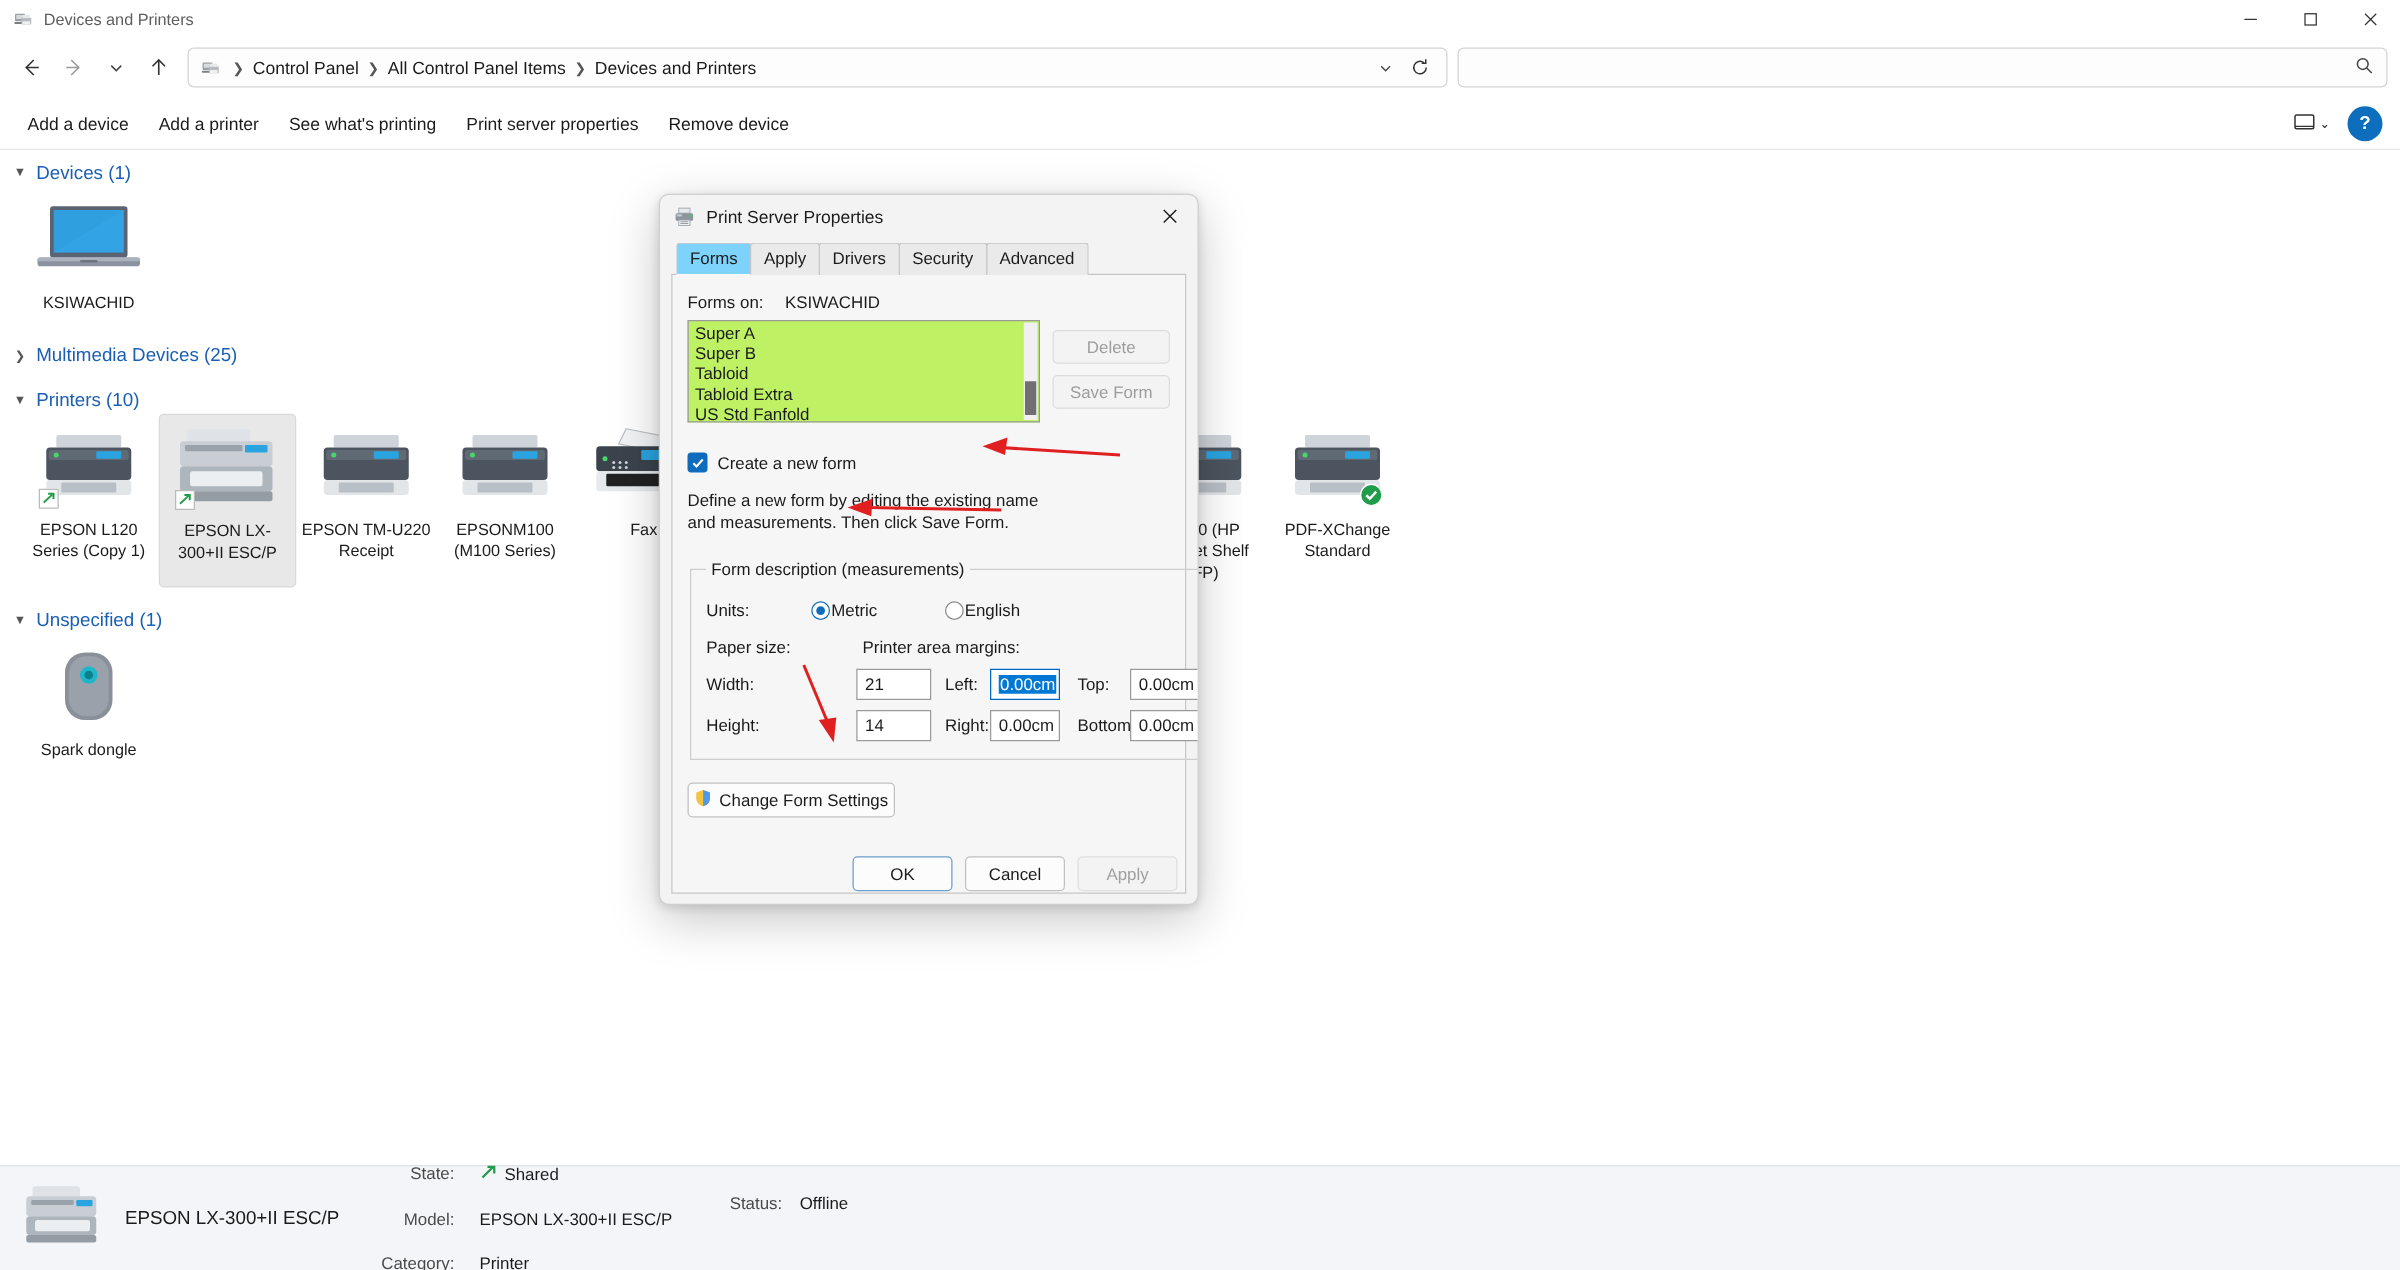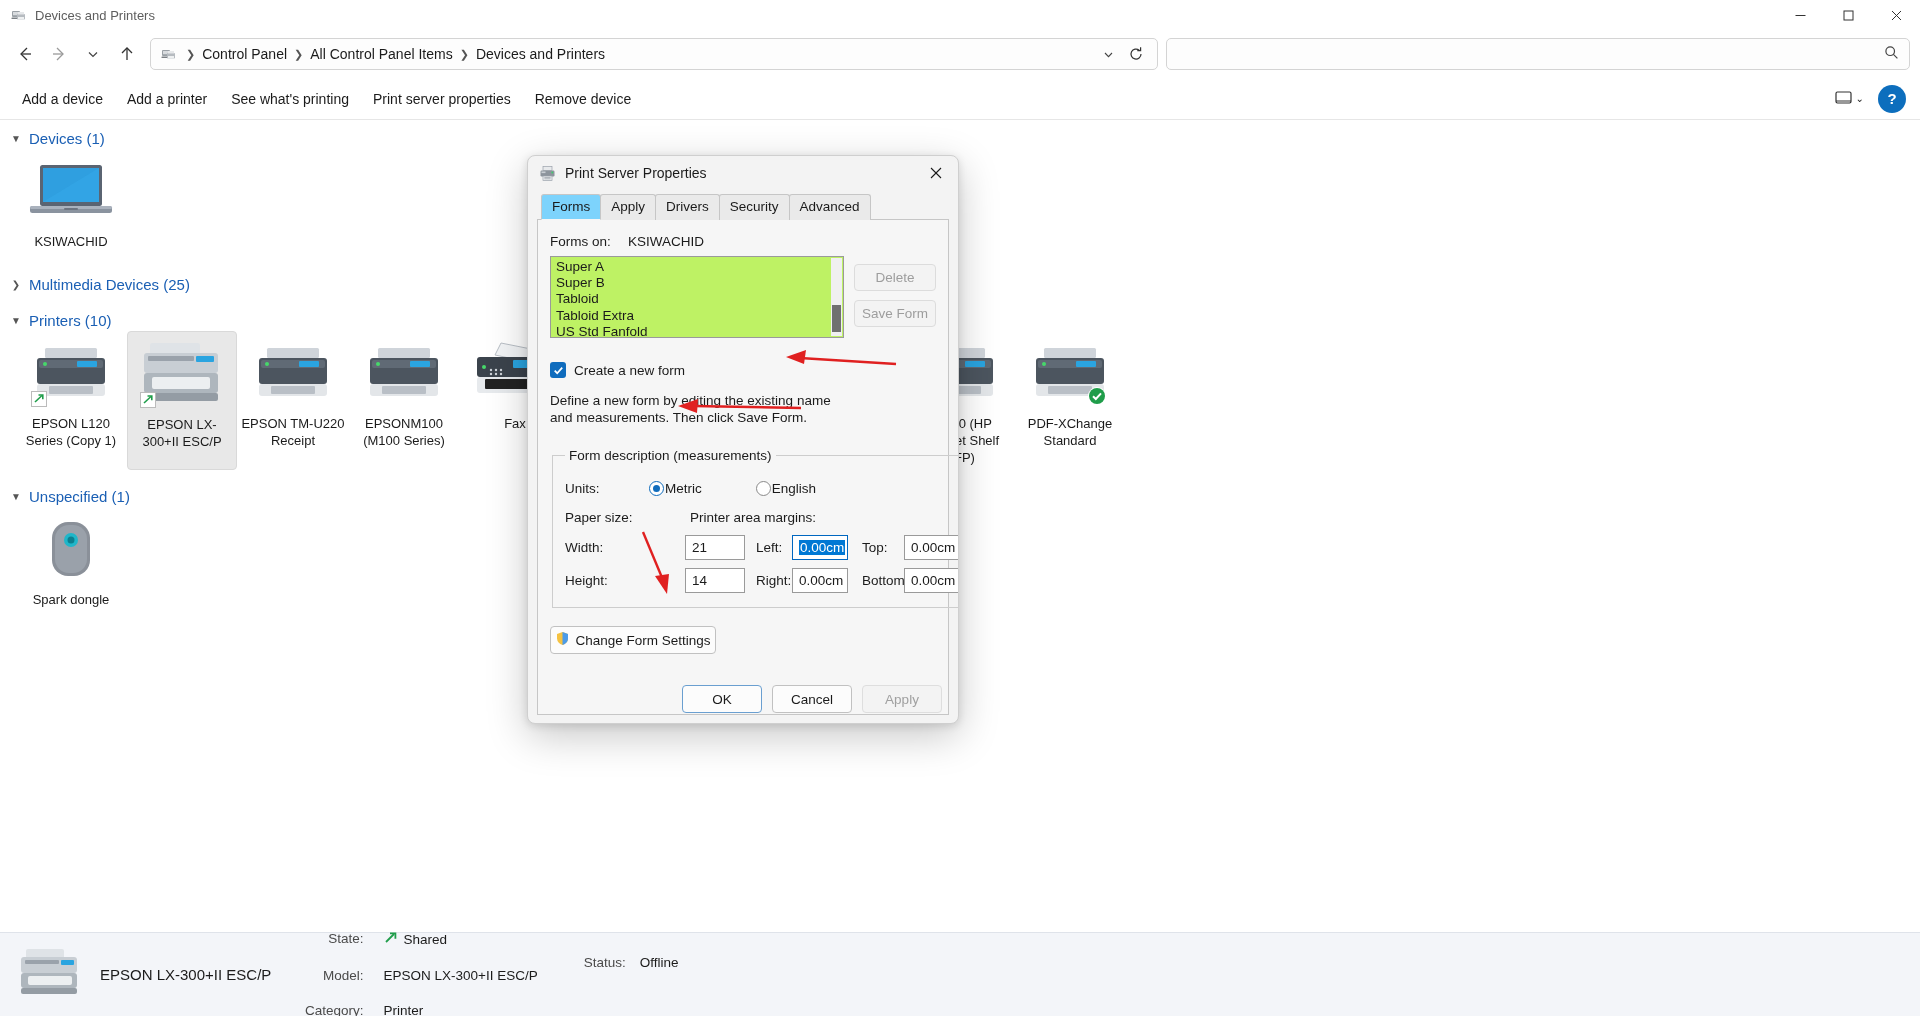--- a/index.html
+++ b/index.html
@@ -144,21 +144,21 @@
     font-size: 13.5px; overflow: hidden; position: relative; padding: 2px 0 0 4px;
   }
   .forms-list .li { line-height: 16.2px; padding-left: 1px; }
   .list-scroll {
     position: absolute; right: 1px; top: 1px; bottom: 1px; width: 11px; background: #f0f0f0;
   }
   .list-thumb { position: absolute; right: 1px; top: 47px; width: 9px; height: 27px; background: #707070; }
   .side-btns { display: flex; flex-direction: column; gap: 9px; padding-top: 8px; }
   .btn {
     font-size: 13.5px; border: 1px solid #c1c1c1; background: #fcfcfc; color: #1b1b1b;
-    border-radius: 4px; padding: 5px 0; text-align: center; width: 82px;
+    border-radius: 4px; padding: 5px 0; text-align: center; width: 94px;
   }
   .btn.disabled { color: #9d9d9d; background: #f3f3f3; border-color: #dcdcdc; }
 
   .row-formname { display: flex; align-items: center; margin-top: 25px; }
   .row-formname .lab { width: 106px; font-size: 13.5px; }
   .input {
     border: 1px solid #9a9a9a; background: #fff; height: 25px; font-size: 13.5px;
     padding: 0 6px; display: flex; align-items: center; color: #1b1b1b;
   }
   .input.focused { border: 1px solid #0067c0; }

